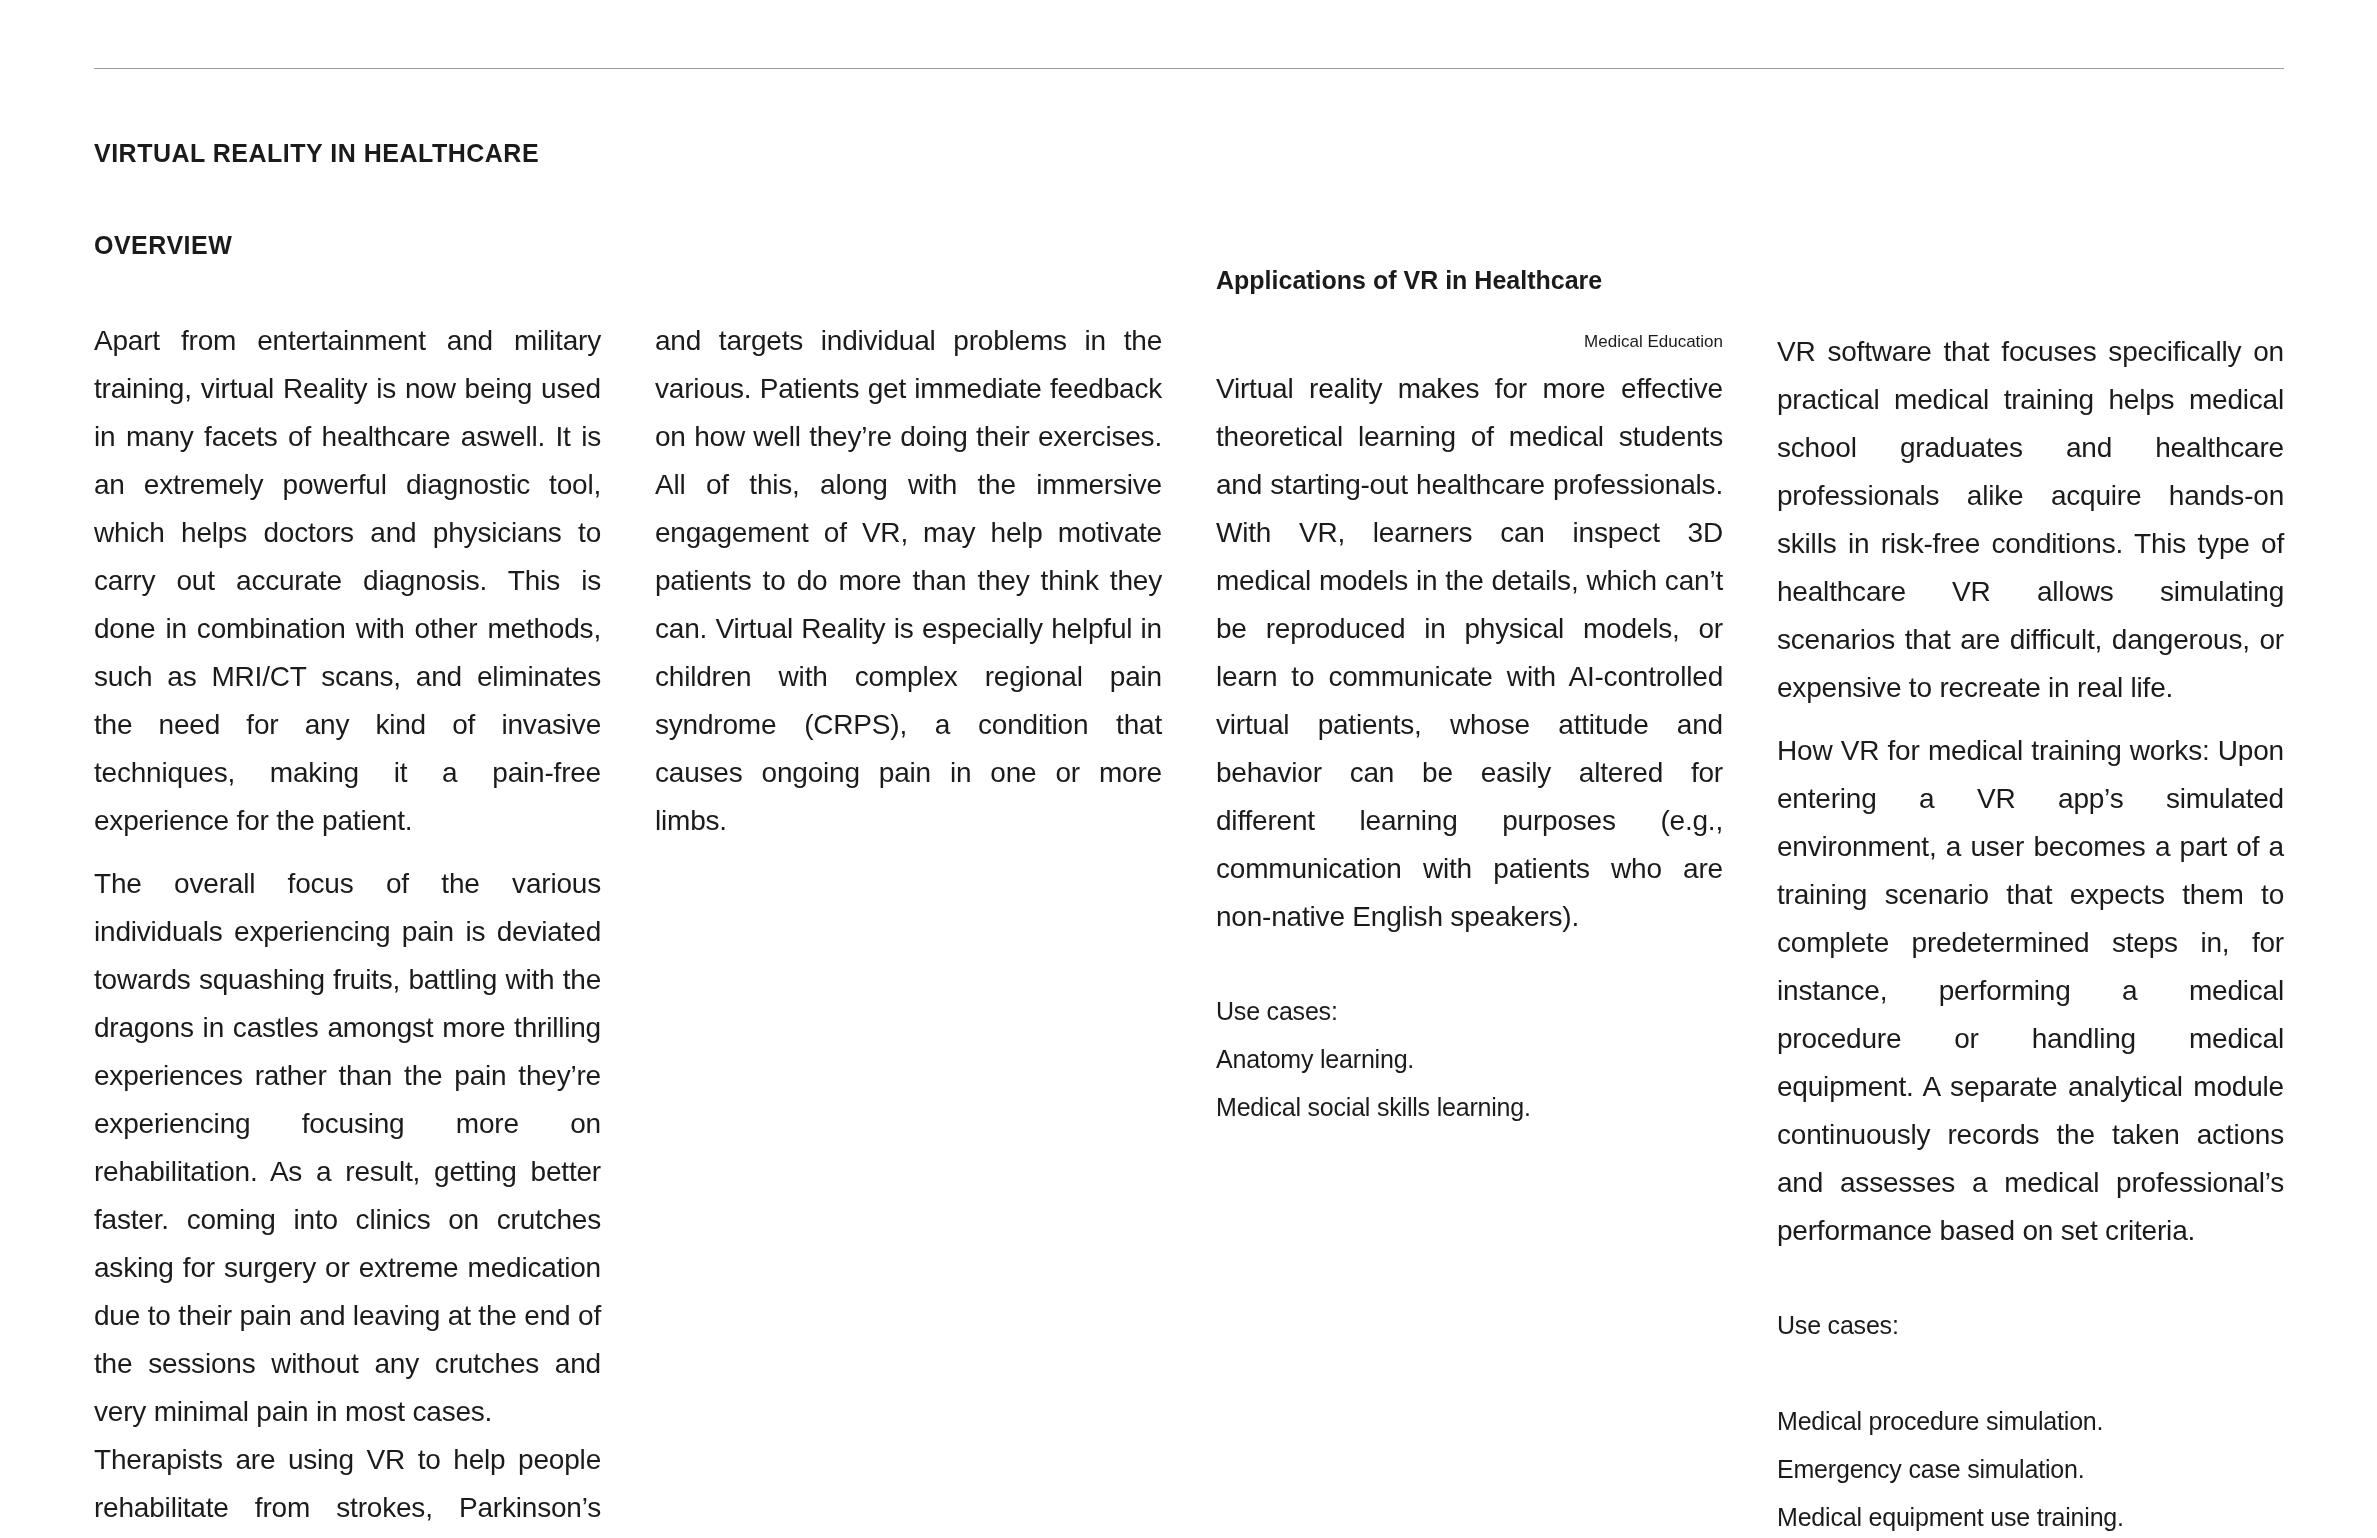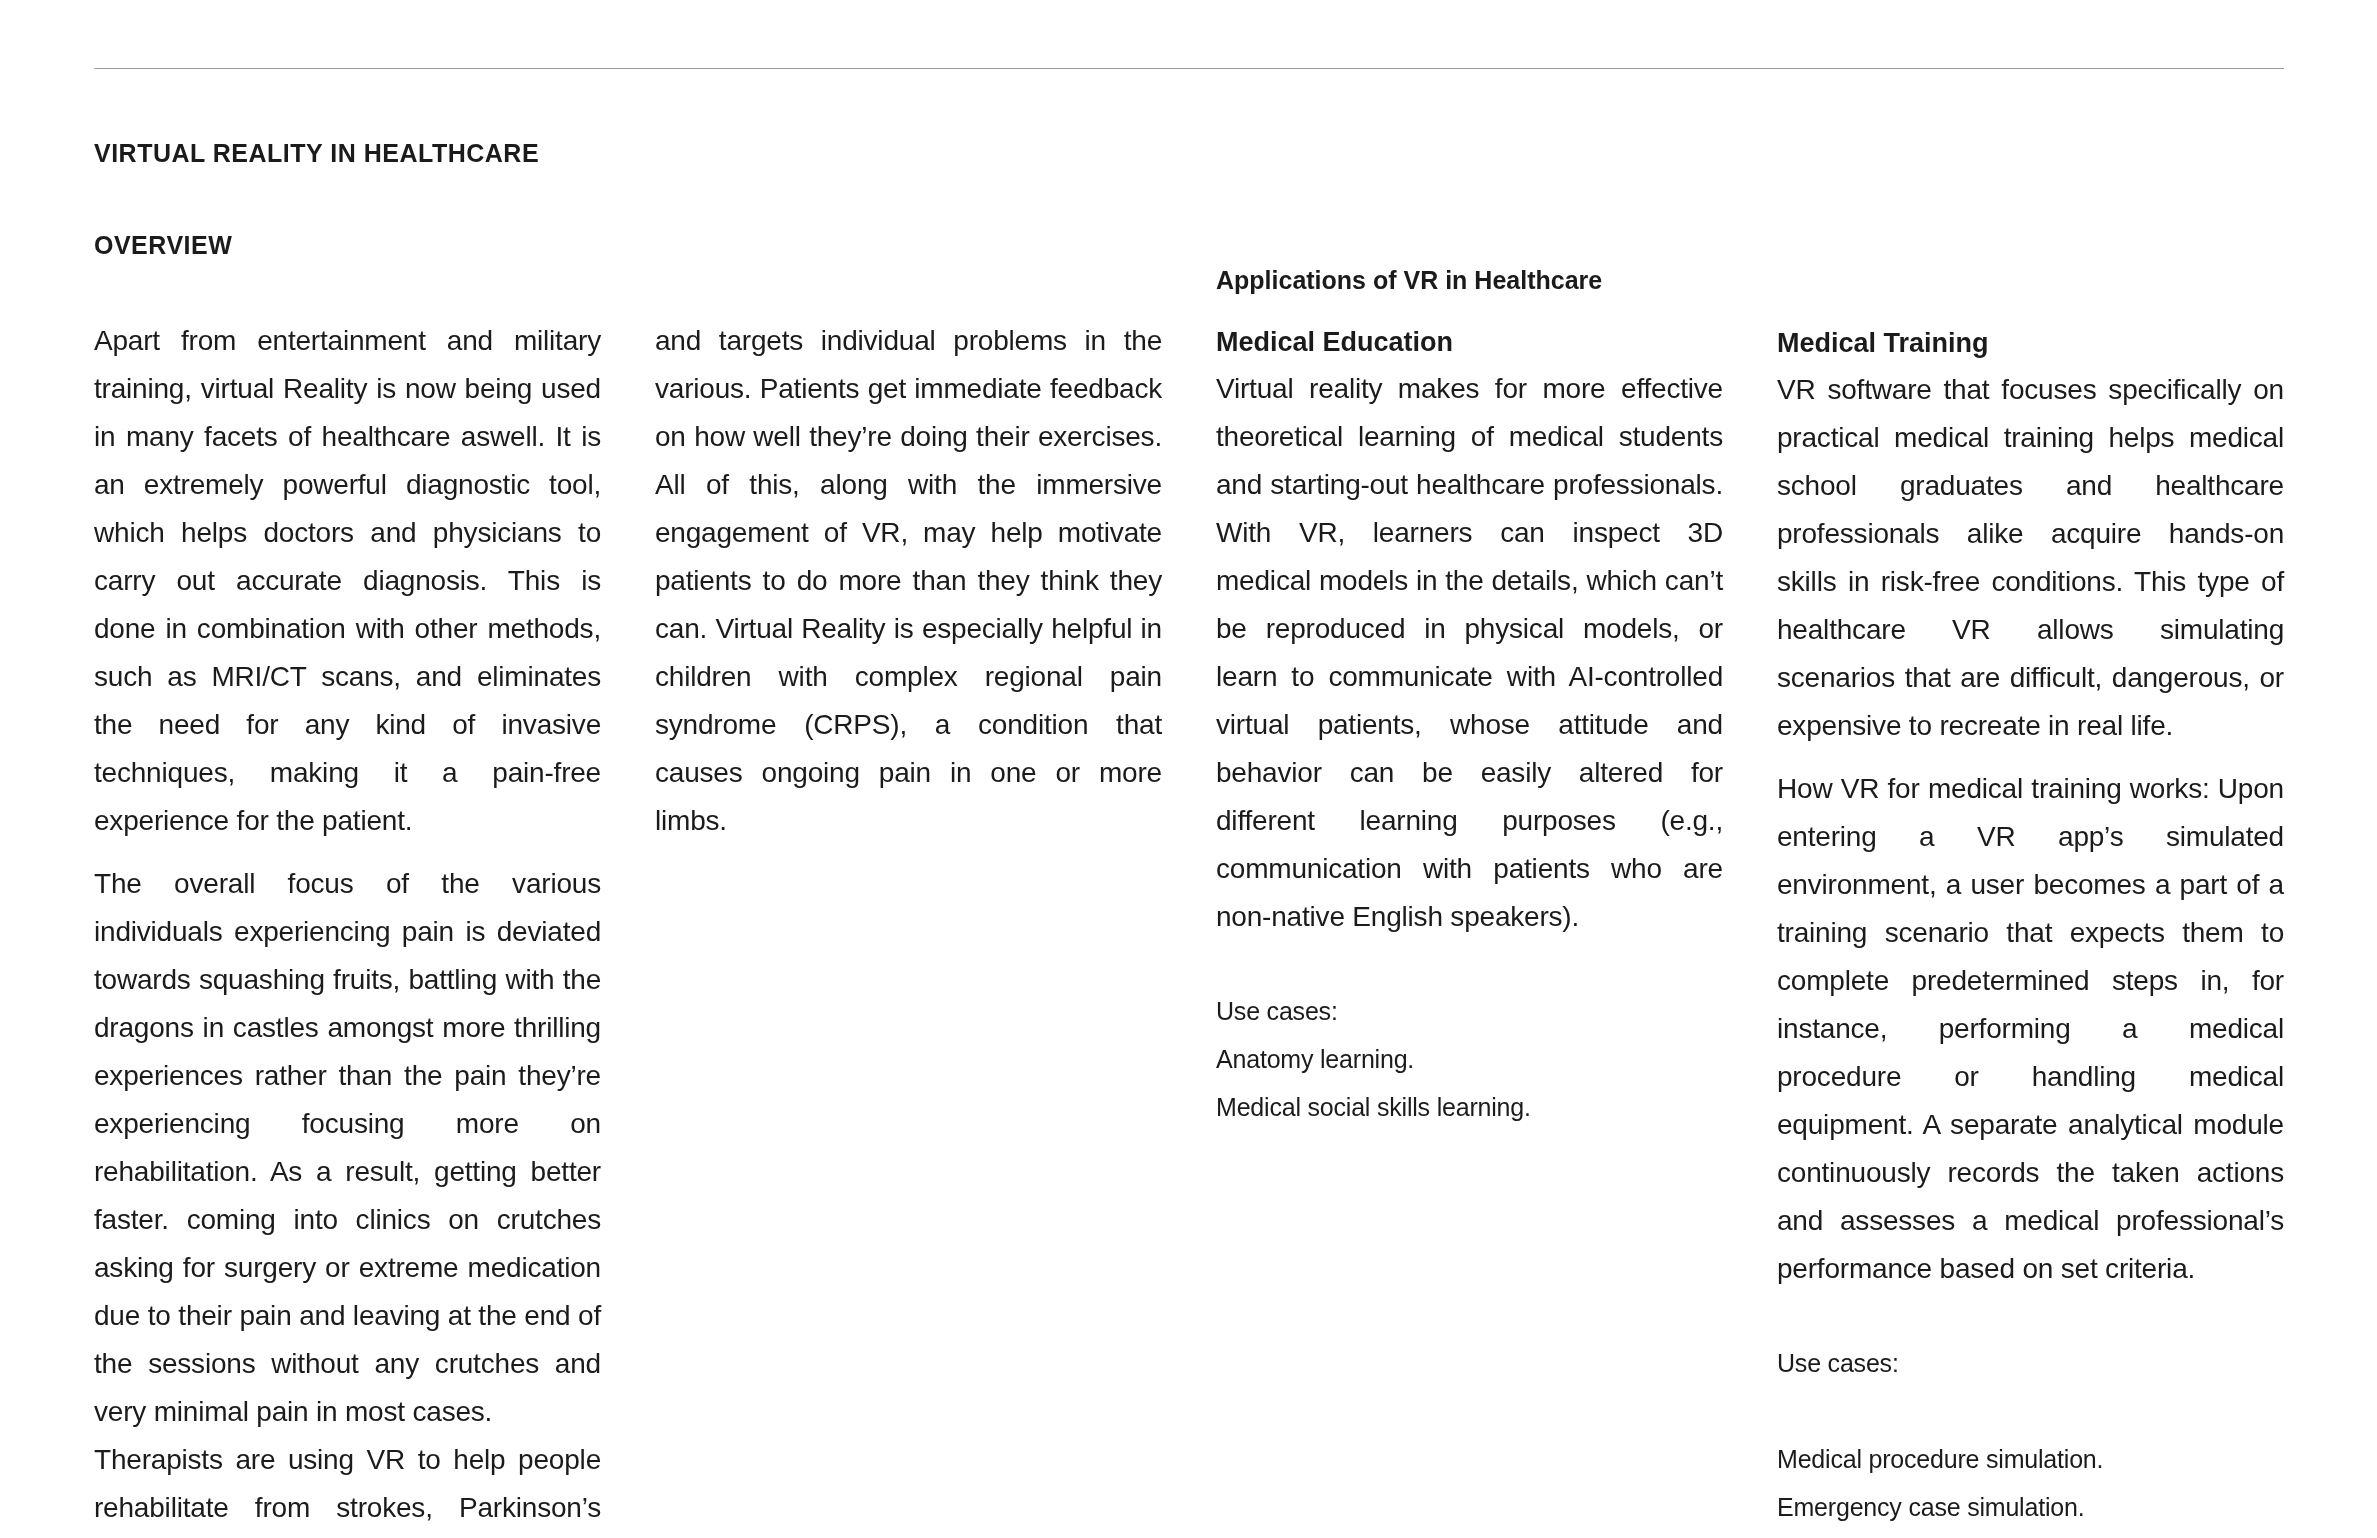--- a/index.html
+++ b/index.html
@@ -42,24 +42,25 @@
   .col { flex: 1 1 0; min-width: 0; }
   .col-1, .col-2 { padding-top: 52px; }
   .col-4 { padding-top: 63px; }
   .col-heading {
     font-size: 25px;
     line-height: 30px;
     font-weight: bold;
     margin: 0 0 32px 0;
   }
   .col-subheading {
-    font-size: 27px;
+    font-size: 17px;
     line-height: 30px;
-    font-weight: bold;
+    font-weight: normal;
     margin: 0 0 8.6px 0;
+    text-align: right;
   }
   .body-paragraph {
     font-size: 28px;
     line-height: 48px;
     letter-spacing: -0.2px;
     text-align: justify;
     margin: 0 0 15px 0;
   }
   .body-paragraph.no-gap { margin-top: -15px; }
   .body-paragraph.justify-last { text-align-last: justify; }
@@ -90,21 +91,20 @@
       </div>
       <div class="col col-3">
         <h3 class="col-heading">Applications of VR in Healthcare</h3>
         <h4 class="col-subheading">Medical Education</h4>
         <p class="body-paragraph">Virtual reality makes for more effective theoretical learning of medical students and starting-out healthcare professionals. With VR, learners can inspect 3D medical models in the details, which can’t be reproduced in physical models, or learn to communicate with AI-controlled virtual patients, whose attitude and behavior can be easily altered for different learning purposes (e.g., communication with patients who are non-native English speakers).</p>
         <p class="body-line extra-top">Use cases:</p>
         <p class="body-line">Anatomy learning.</p>
         <p class="body-line">Medical social skills learning.</p>
       </div>
       <div class="col col-4">
-        <h4 class="col-subheading">Medical Training</h4>
         <p class="body-paragraph">VR software that focuses specifically on practical medical training helps medical school graduates and healthcare professionals alike acquire hands-on skills in risk-free conditions. This type of healthcare VR allows simulating scenarios that are difficult, dangerous, or expensive to recreate in real life.</p>
         <p class="body-paragraph">How VR for medical training works: Upon entering a VR app’s simulated environment, a user becomes a part of a training scenario that expects them to complete predetermined steps in, for instance, performing a medical procedure or handling medical equipment. A separate analytical module continuously records the taken actions and assesses a medical professional’s performance based on set criteria.</p>
         <p class="body-line extra-top">Use cases:</p>
         <div class="line-spacer"></div>
         <p class="body-line">Medical procedure simulation.</p>
         <p class="body-line">Emergency case simulation.</p>
         <p class="body-line">Medical equipment use training.</p>
       </div>
     </div>
 </div>

